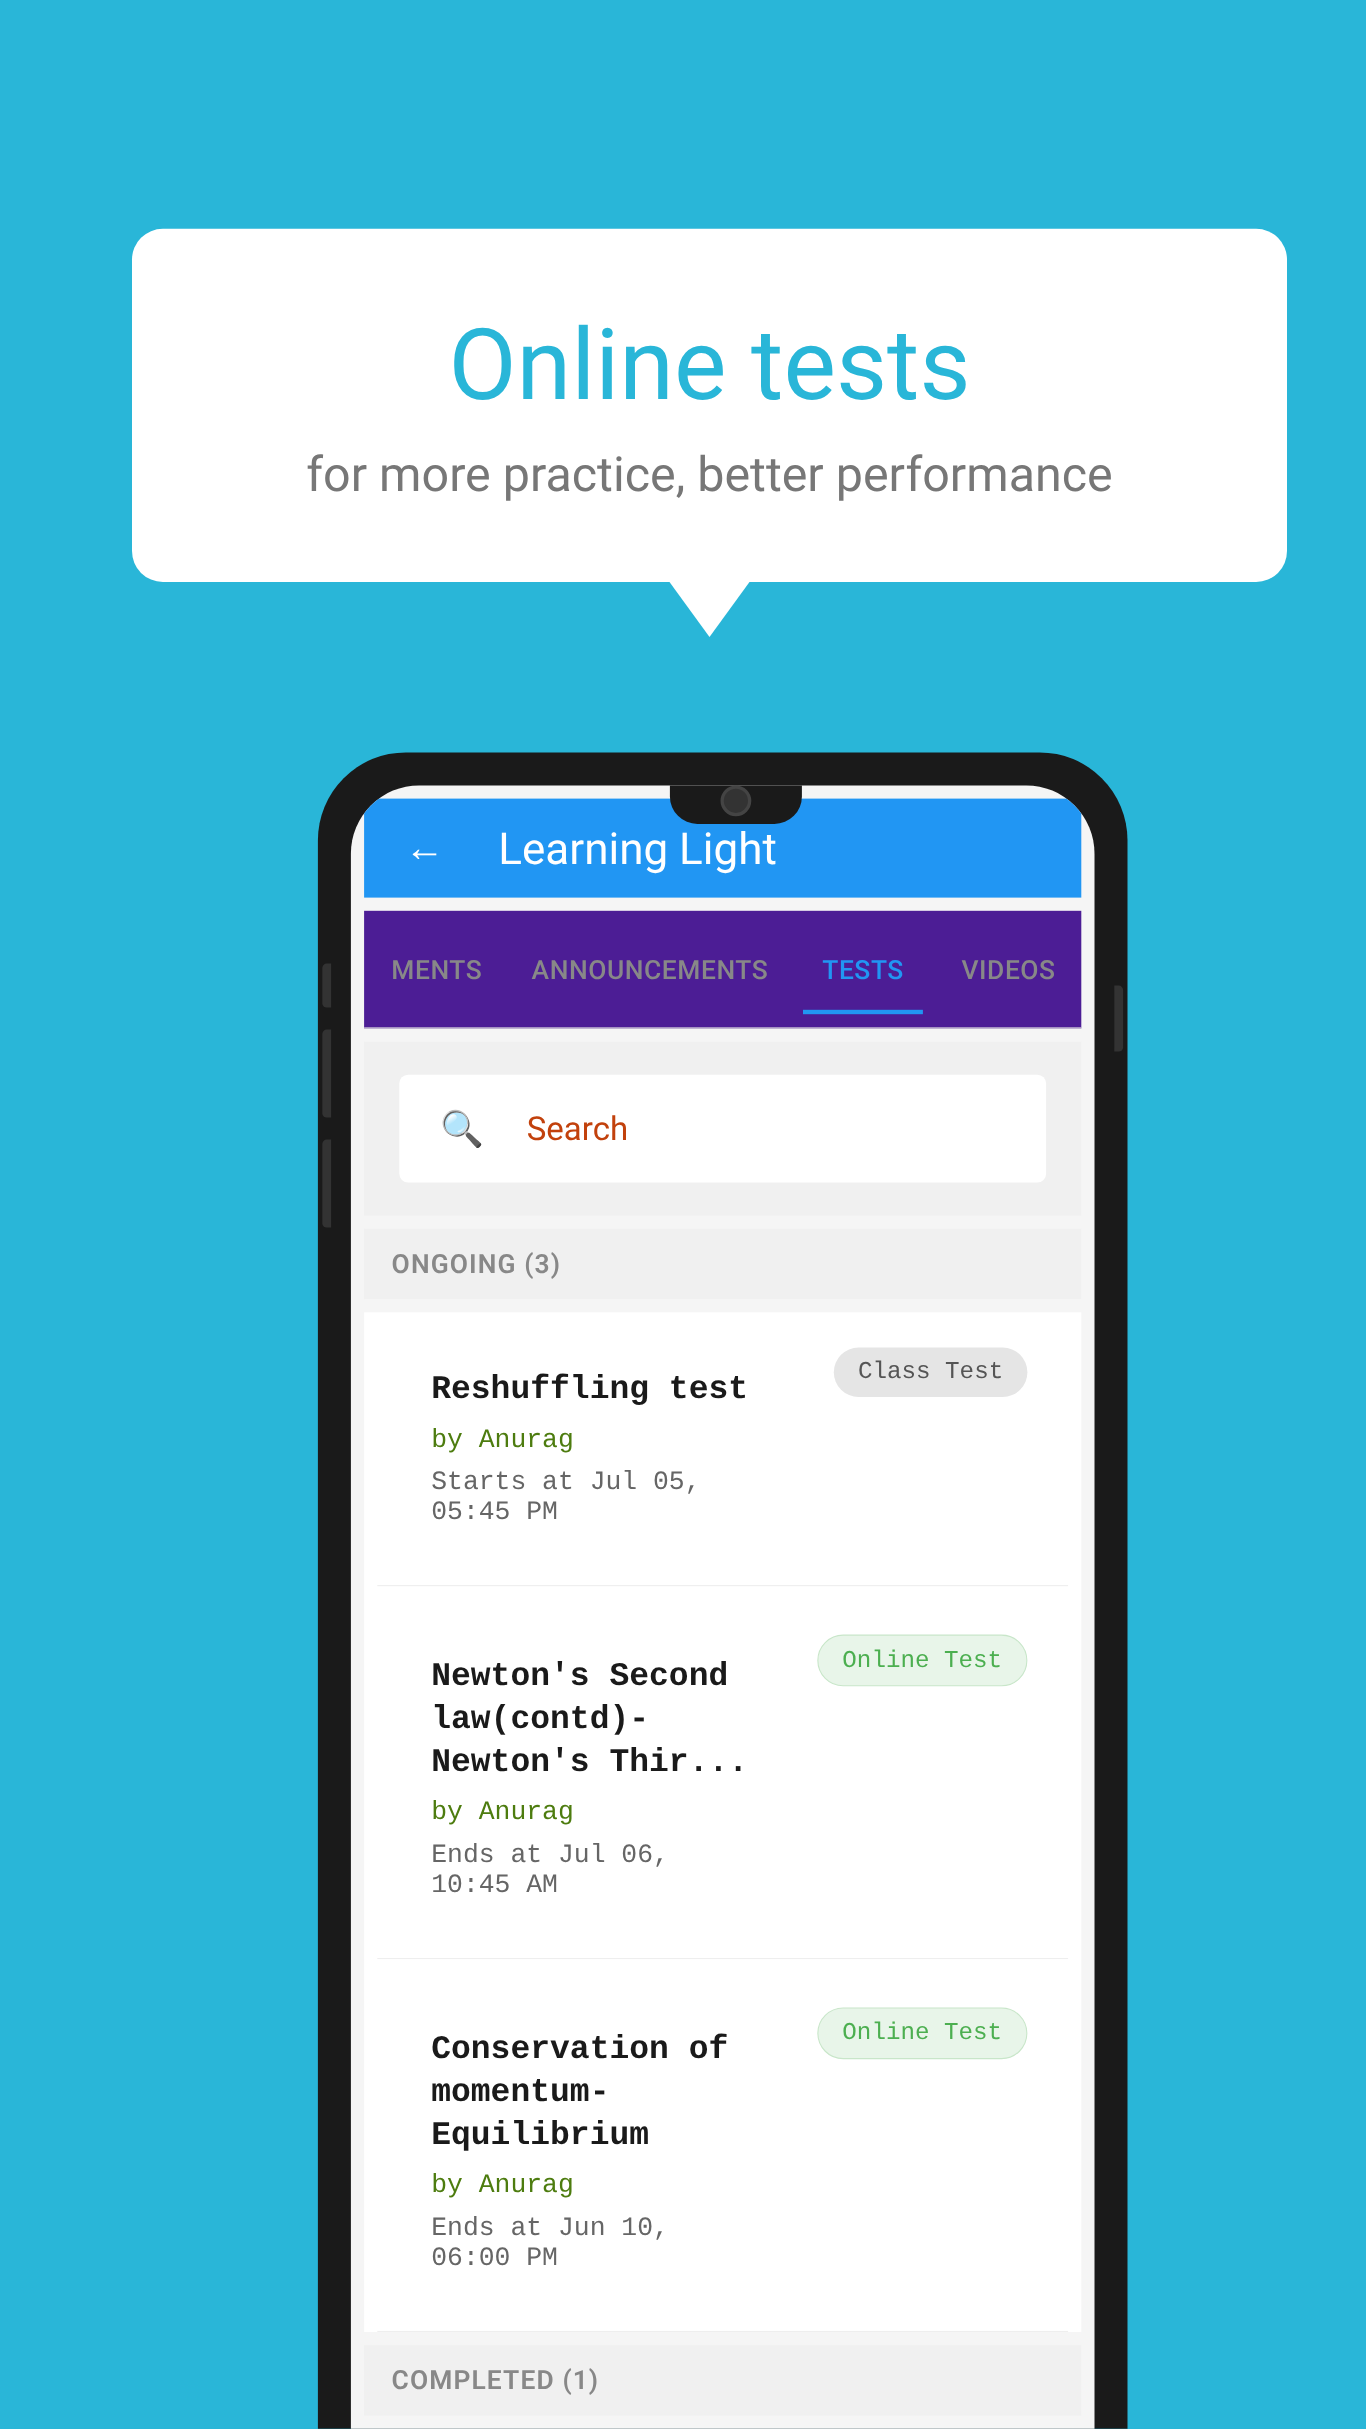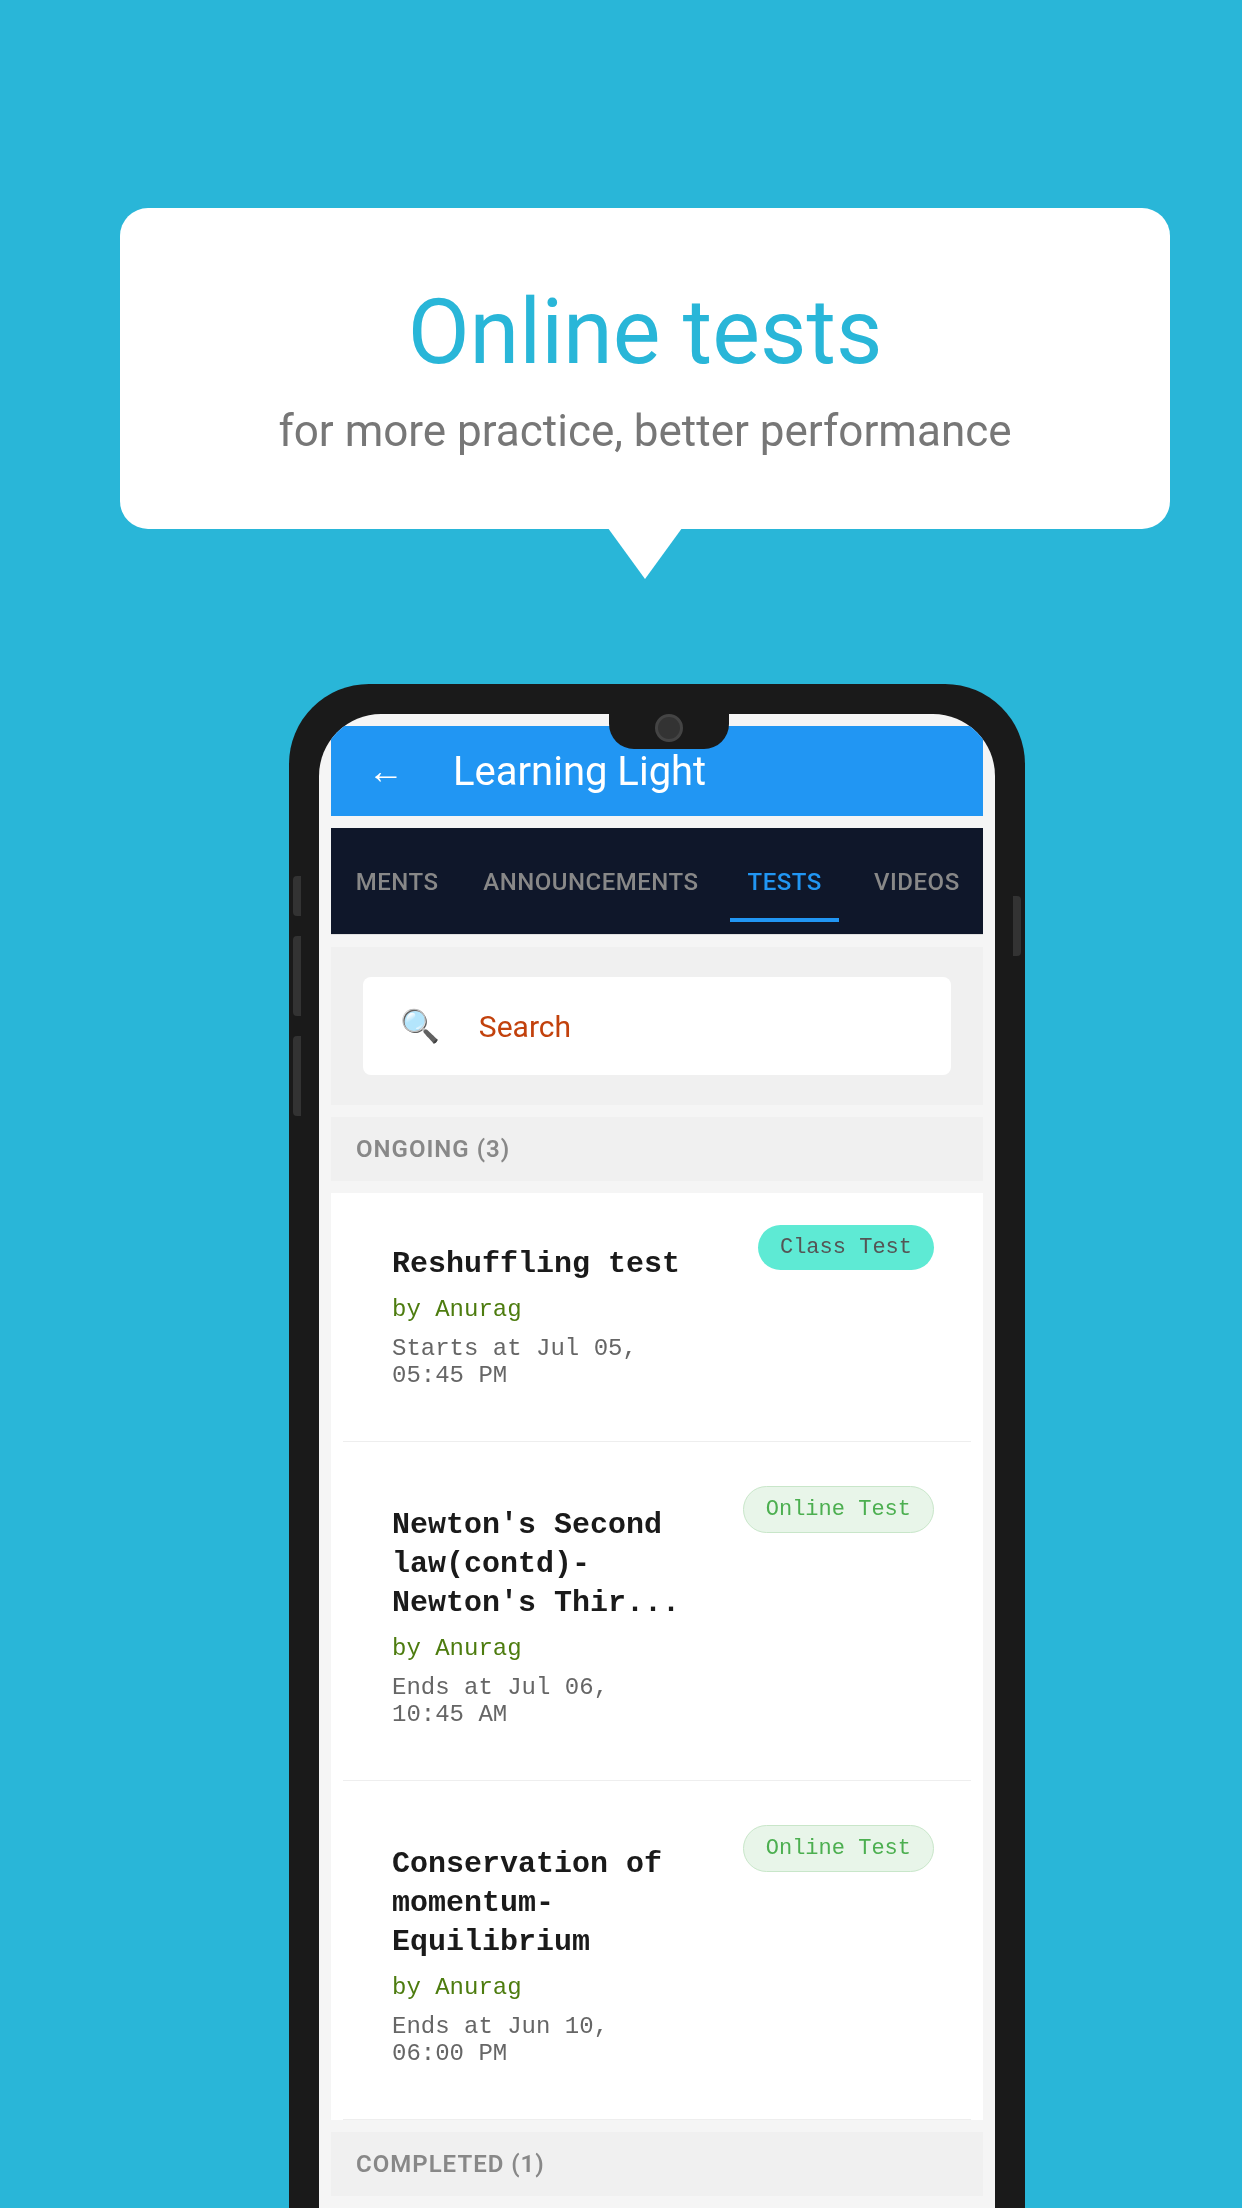--- a/index.html
+++ b/index.html
@@ -148,21 +148,21 @@
     }
 
     .app-title {
       color: white;
       font-size: 40px;
       font-weight: 400;
     }
 
     
     .tabs-container {
-      background: #0f172a;
+      background: #4c1d95;
       display: flex;
       border-bottom: 1px solid #e0e0e0;
       overflow: hidden;
       justify-content: space-between;
     }
 
     .tab {
       flex: 1;
       text-align: center;
       padding: 28px 8px 22px;
@@ -257,21 +257,21 @@
       border-radius: 30px;
       padding: 10px 22px;
       font-size: 22px;
       font-weight: 500;
       white-space: nowrap;
       flex-shrink: 0;
       margin-top: 4px;
     }
 
     .badge-class {
-      background: #5eead4;
+      background: #e5e5e5;
       color: #555;
     }
 
     .badge-online {
       background: #e8f5e9;
       color: #4caf50;
       border: 1px solid #c8e6c9;
     }
 
     

